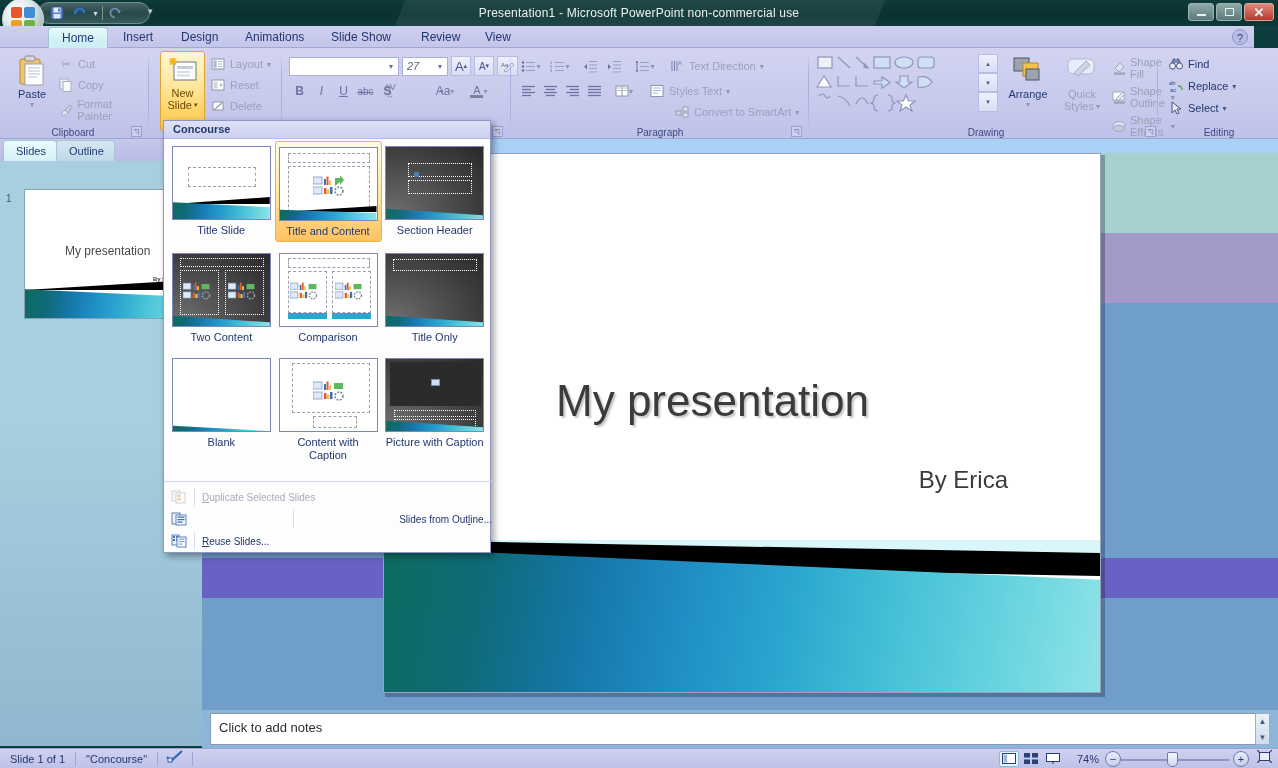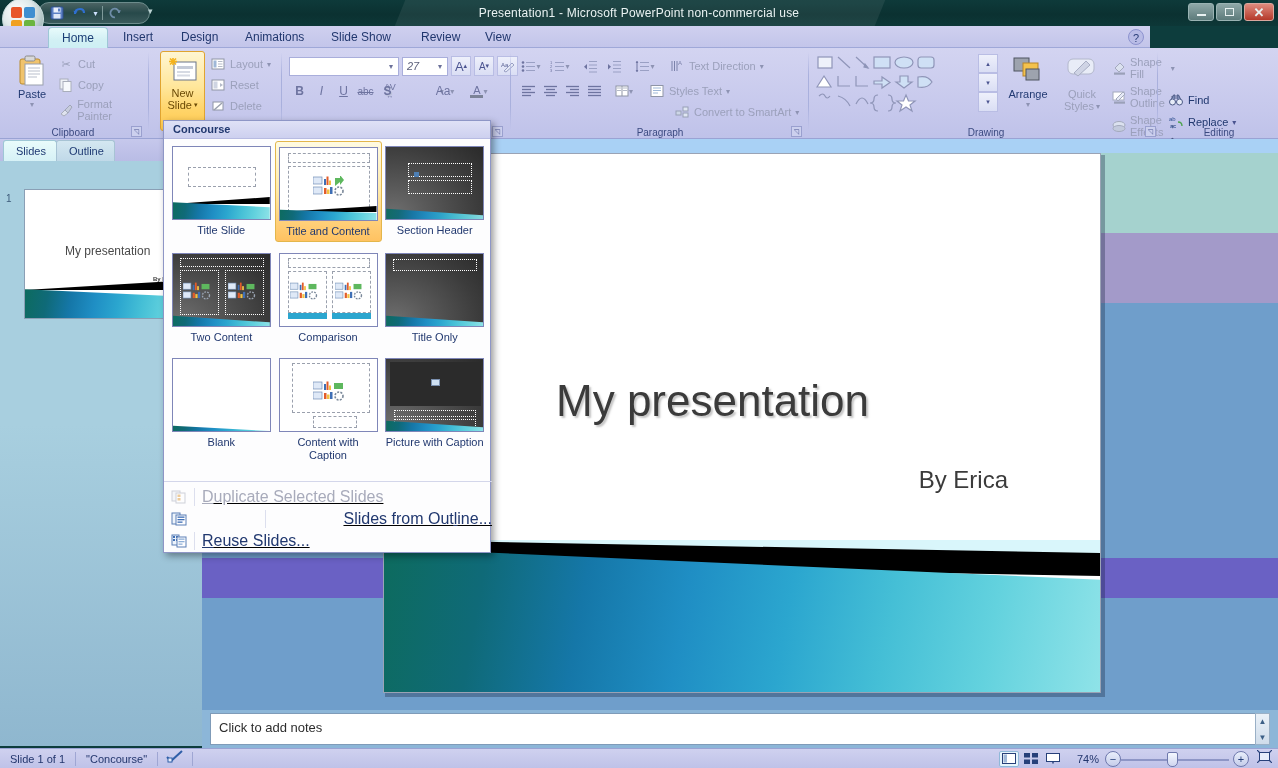--- a/index.html
+++ b/index.html
@@ -55,21 +55,21 @@
   .wc {
     width: 26px; height: 18px; border: 1px solid #9ab3b3; border-radius: 3px;
     background: linear-gradient(180deg,#8fa8a8,#5d7b7b);
     display:flex; align-items:center; justify-content:center;
     color:#e8f1f1; font-size:10px; line-height:1;
   }
   .wc.close { background: linear-gradient(180deg,#e08b7e,#b4392a); border-color:#d9a79e; width:30px; font-size:13px; font-weight:bold;}
 
   
   .tabrow {
-    position: absolute; left: 0; top: 26px; width: 1150px; height: 22px;
+    position: absolute; left: 0; top: 26px; width: 1254px; height: 22px;
     background: linear-gradient(180deg,#cfd0ef 0%, #c3c5ea 100%);
     border-bottom: 1px solid #9fa8d8;
   }
   .tab {
     position: absolute; top: 1px; height: 21px; line-height: 21px;
     padding: 0 13px; font-size: 12px; color: #21376e; cursor: default;
   }
   .tab.active {
     background: linear-gradient(180deg,#e8fbfb 0%, #d2f0f4 60%, #cdeff4 100%);
     border: 1px solid #9ec7d6; border-bottom: none;
@@ -246,22 +246,21 @@
   .dash-box { position:absolute; border:1px dashed #9aa0ad; }
   .dot-box { position:absolute; border:1px dotted #ffffff; }
   .grey-bg {
     position:absolute; inset:0;
     background: radial-gradient(ellipse 150% 160% at 8% 92%, #6e6e6e 0%, #5a5a5a 22%, #4b4b4b 40%, #3c3c3c 58%, #2e2e2e 78%, #232323 100%);
   }
   .content-ico { position:absolute; width:34px;height:20px; }
   .menu-sep { position:absolute; left:0; width:328px; height:1px; background:#d3d6ea; }
   .menu-item {
     position:absolute; left:0; width:328px; height:22px; display:flex; align-items:center;
-    font-size:16px;
-    text-decoration:underline;
+    font-size:10px;
   }
   .mi-ico { width:30px; display:flex; align-items:center; justify-content:center; }
   .mi-bar { width:1px; height:18px; background:#dcdfee; margin-right:7px; }
   .mi-text { color:#21386f; }
   .mi-text.disabled { color:#a8abbb; }
   .mi-text u { text-decoration: underline; }
 </style>
 </head>
 <body>
 
@@ -761,21 +760,21 @@
           <span>Shape Effects</span>
           <span class="caret">▾</span>
         </div>
       </div>
       <div class="glabel">Drawing</div>
       <div class="dlg-launcher">◹</div>
     </div>
     <div class="rsep" style="left:1157px;"></div>
 
     <div class="rgroup" style="left:1160px; width:118px;">
-      <div style="position:absolute;left:8px;top:8px;display:flex;flex-direction:column;gap:6px;margin-top:36px;">
+      <div style="position:absolute;left:8px;top:8px;display:flex;flex-direction:column;gap:6px;">
         <div class="ritem" style="color:#21386f;">
           <span class="ico">
             <svg width="14" height="14" viewBox="0 0 14 14">
                 <circle cx="3.5" cy="9" r="3" fill="#e7ecf8" stroke="#4c5a86"></circle>
                 <circle cx="10.5" cy="9" r="3" fill="#e7ecf8" stroke="#4c5a86"></circle>
                 <path d="M2.5 6 L4.5 2 L6 2 L6 6" fill="#7d8bb5" stroke="#4c5a86"></path>
                 <path d="M11.5 6 L9.5 2 L8 2 L8 6" fill="#7d8bb5" stroke="#4c5a86"></path>
               </svg>
           </span>
           <span>Find</span>

